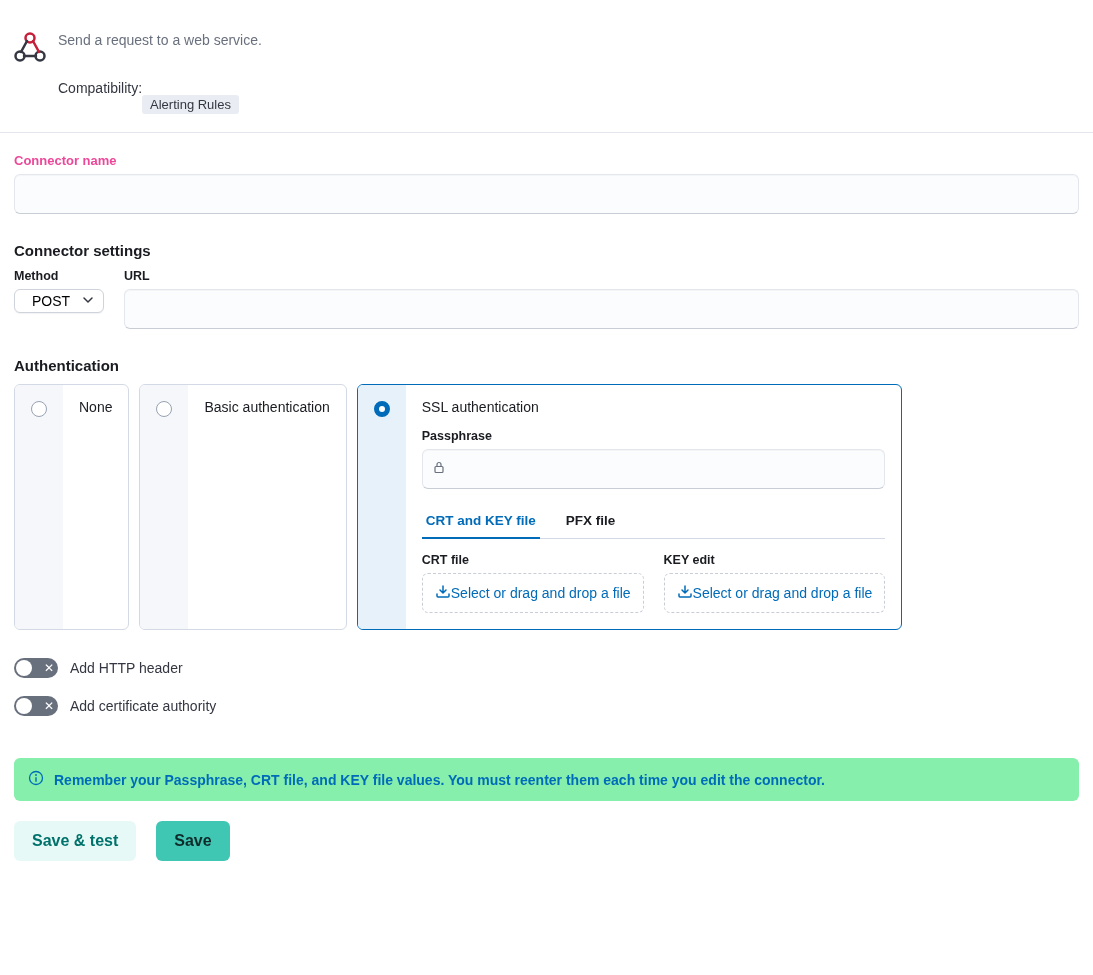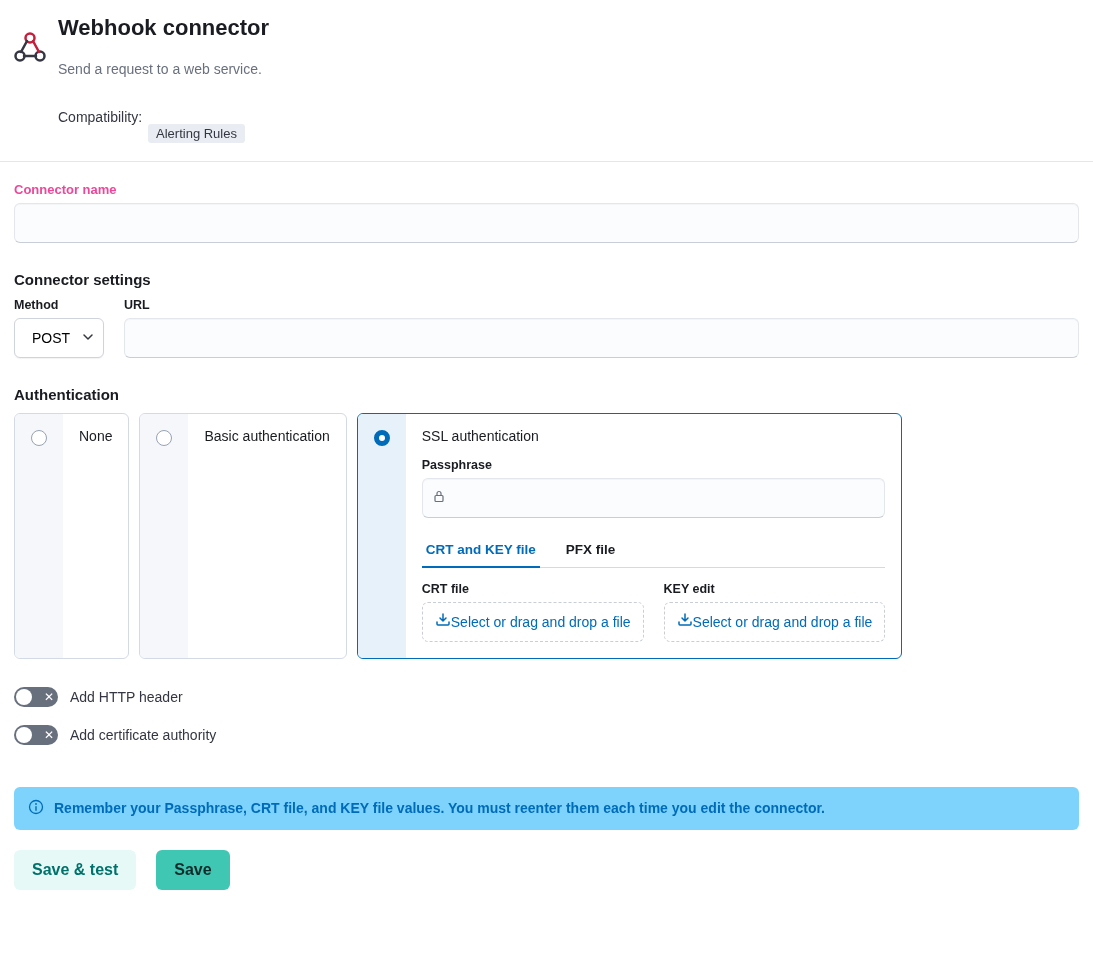--- a/index.html
+++ b/index.html
@@ -31,21 +31,20 @@
   color: #69707d;
   font-size: 14px;
   margin-top: 18px;
 }
 .compat-row {
   margin-top: 14px;
   font-size: 14px;
   color: #343741;
   display: flex;
   align-items: center;
-  gap: 6px;
 }
 .badge {
   background: #e9edf3;
   color: #343741;
   border-radius: 3px;
   padding: 2px 8px;
   font-size: 13px;
   margin-top: 33px;
 }
 .form {
@@ -99,21 +98,21 @@
   display: flex;
   gap: 20px;
 }
 .col-method { width: 90px; }
 .col-url { flex: 1; }
 .select-wrap {
   position: relative;
 }
 .select {
   width: 100%;
-  height: 40px;
+  height: 24px;
   border: 1px solid #cfd3db;
   border-radius: 6px;
   background: #fff;
   padding: 0 28px 0 12px;
   font-size: 14px;
   appearance: none;
   cursor: pointer;
   box-shadow: 0 1px 1px rgba(0,0,0,0.05);
 }
 .select-caret {
@@ -248,21 +247,21 @@
   right: 4px;
   color: #fff;
   font-size: 12px;
   line-height: 1;
 }
 .toggle-label {
   font-size: 14px;
   color: #343741;
 }
 .callout {
-  background: #7dd3fc;
+  background: #86efac;
   border-radius: 6px;
   padding: 12px 14px;
   display: flex;
   align-items: center;
   gap: 10px;
   margin-top: 42px;
   color: #006bb8;
 }
 .callout-text {
   font-size: 14px;
@@ -300,21 +299,20 @@
     <svg viewBox="0 0 32 32" width="32" height="32">
       <circle cx="16" cy="6" r="4.5" fill="none" stroke="#c41e3a" stroke-width="2.5"></circle>
       <circle cx="6" cy="24" r="4.5" fill="none" stroke="#343741" stroke-width="2.5"></circle>
       <circle cx="26" cy="24" r="4.5" fill="none" stroke="#343741" stroke-width="2.5"></circle>
       <path d="M13 9 L7 20" stroke="#343741" stroke-width="2.5" fill="none" stroke-linecap="round"></path>
       <path d="M19 9 L25 20" stroke="#c41e3a" stroke-width="2.5" fill="none" stroke-linecap="round"></path>
       <path d="M10 24 L22 24" stroke="#343741" stroke-width="2.5" fill="none" stroke-linecap="round"></path>
     </svg>
   </div>
   <div class="header-text">
-    <h1>Webhook connector</h1>
     <div class="header-sub">Send a request to a web service.</div>
     <div class="compat-row">
       <span>Compatibility:</span>
       <span class="badge">Alerting Rules</span>
     </div>
   </div>
 </div>
 
 <div class="form">
 

